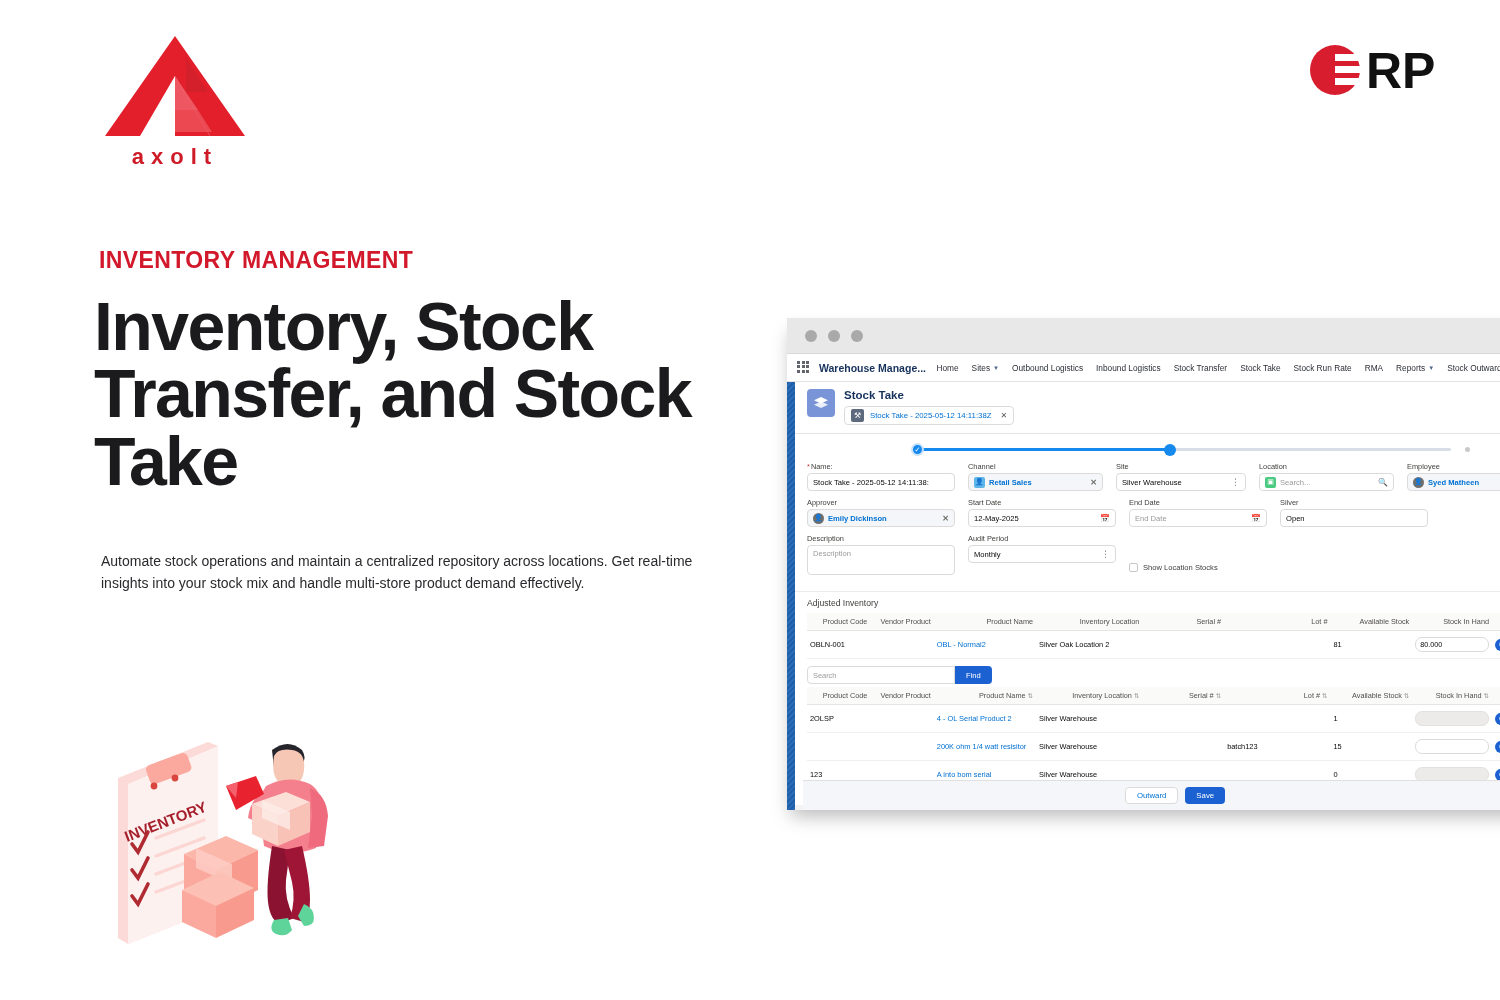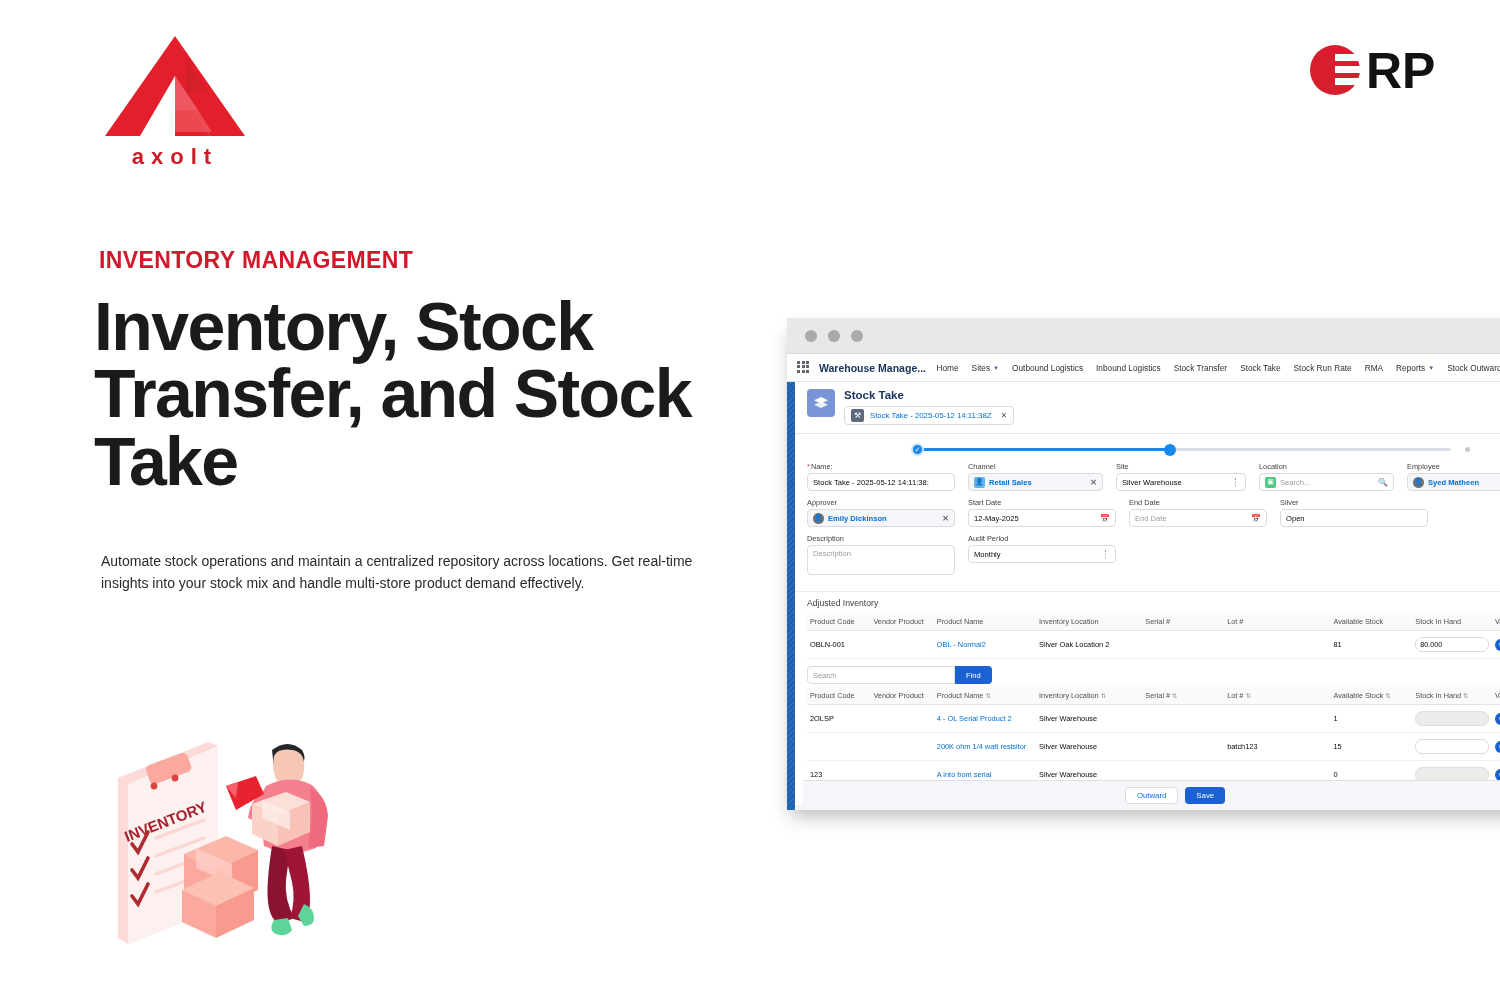--- a/index.html
+++ b/index.html
@@ -132,21 +132,21 @@
   .fic { margin-left: auto; font-size: 8px; color: #706e6b; }
   .stepper { margin-left: auto; font-size: 9px; color: #706e6b; line-height: 0.55; }
   .chkrow { display: flex; align-items: center; gap: 5px; font-size: 7.6px; color: #3e3e3c; }
   .chkbox { width: 9px; height: 9px; border: 1px solid #c9c7c5; border-radius: 2px; background: #fff; }
 
   
   .sect { background: #fff; border-top: 1px solid #ececec; padding: 6px 12px 0 12px; }
   .sect-title { font-size: 8.6px; color: #3e3e3c; margin-bottom: 5px; }
   table { width: 100%; border-collapse: collapse; table-layout: fixed; }
   th {
-    font-size: 7.3px; font-weight: normal; color: #514f4d; text-align: left;
+    font-size: 7.3px; font-weight: normal; color: #514f4d; text-align: right;
     padding: 4px 3px; border-bottom: 1px solid #e5e5e5; background: #fafaf9;
     white-space: nowrap; overflow: hidden; margin-left: 37px;
   }
   td {
     font-size: 7.4px; color: #080707; padding: 6px 3px; border-bottom: 1px solid #f0f0f0;
     vertical-align: middle; overflow: hidden;
   }
   td.link { color: #0070d2; }
   .sortic { color: #9a9a9a; font-size: 6.5px; margin-left: 2px; }
   .inp-cell { height: 15px; border: 1px solid #dddbda; border-radius: 7px; background: #fff;
@@ -420,20 +420,26 @@
             <div class="fbox ta">
               <span class="ph">Description</span>
             </div>
           </div>
           <div class="fld" style="width:148px">
             <span class="flabel">Audit Period</span>
             <div class="fbox">
               <span>Monthly</span>
               <span class="stepper">⋮</span>
             </div>
+          </div>
+          <div class="fld" style="width:180px; justify-content:flex-end; padding-bottom:3px">
+            <label class="chkrow">
+              <span class="chkbox"></span>
+              <span>Show Location Stocks</span>
+            </label>
           </div>
         </div>
       </div>
 
       <div class="sect">
         <div class="sect-title">Adjusted Inventory</div>
         <table>
           <colgroup>
             <col style="width:62px">
               <col style="width:62px">

